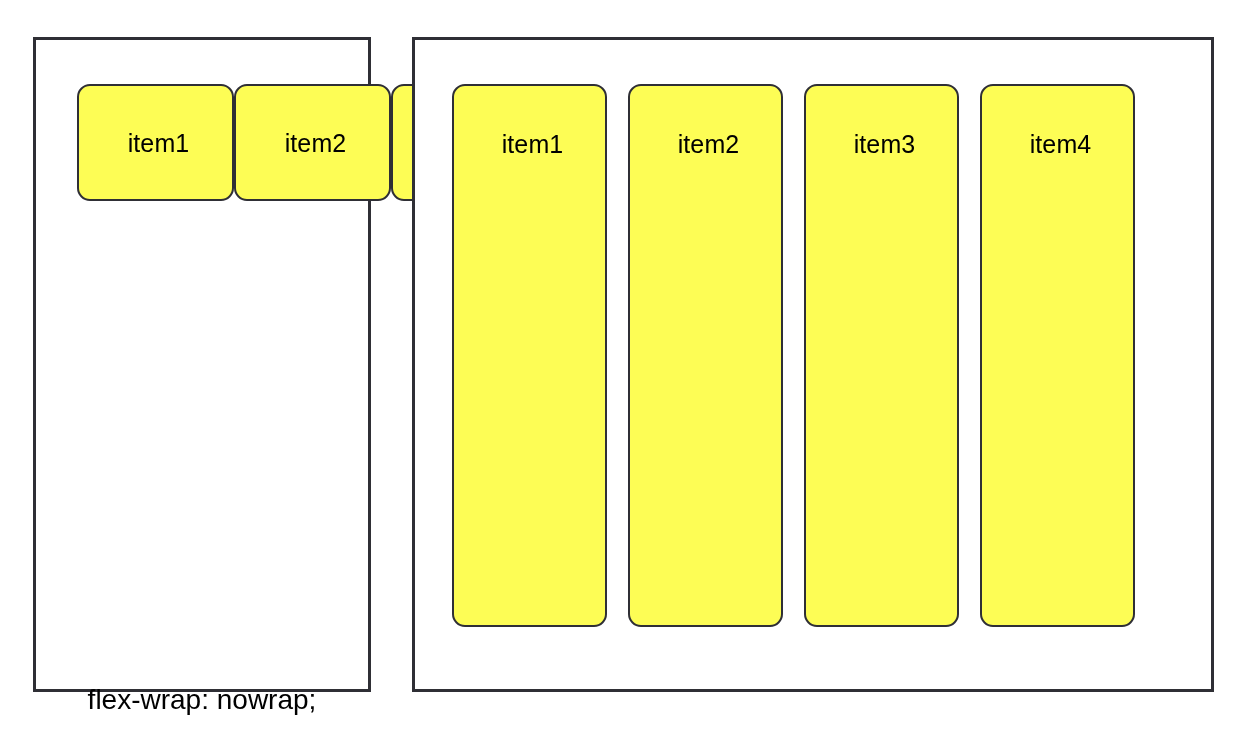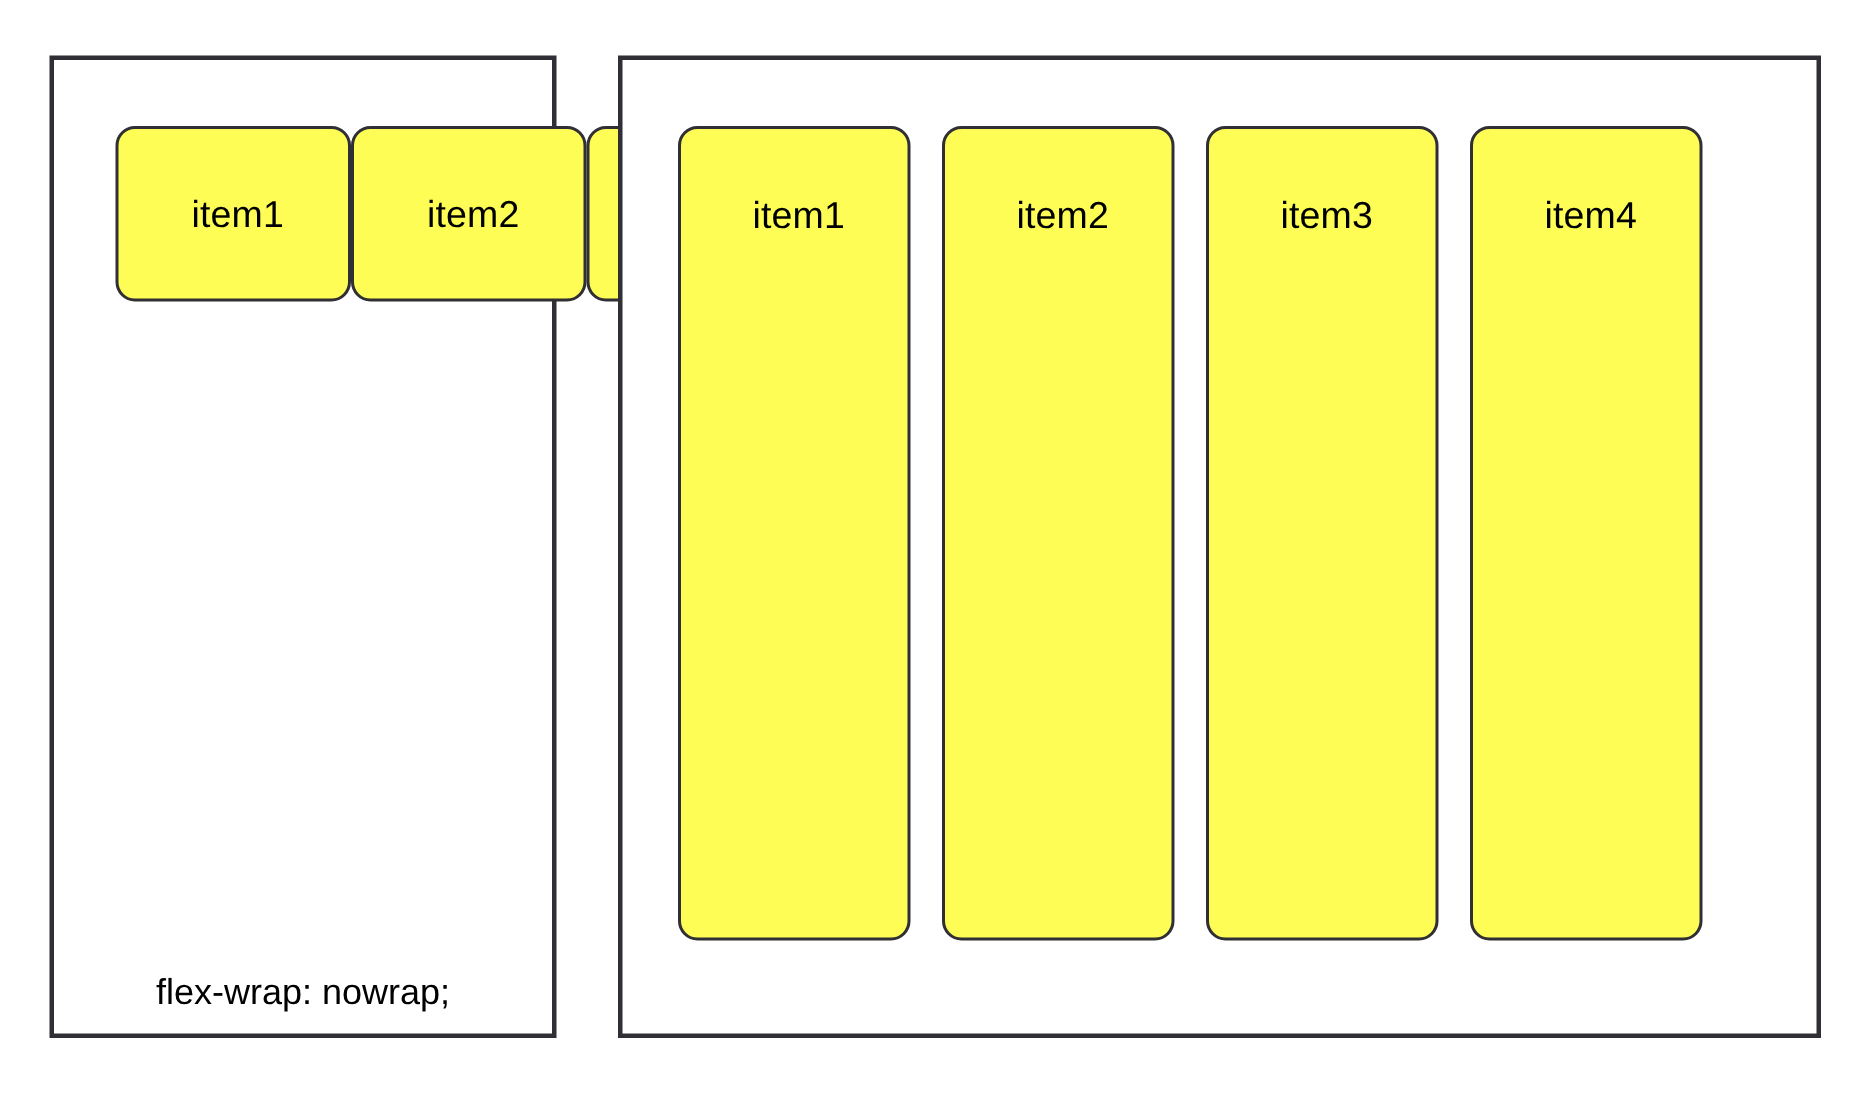--- a/index.html
+++ b/index.html
@@ -107,24 +107,25 @@
   }
   .flex-box.wrap .item:last-child { margin-right: 0; }
   .flex-box.wrap .item-label { top: 46px; }
 
   
   .caption {
     position: absolute;
     left: 0;
     right: 0;
     text-align: center;
-    font-size: 24px;
+    font-size: 28px;
     line-height: 1;
     color: #000000;
     white-space: nowrap;
+    margin-top: 36px;
   }
   .panel-nowrap .caption { top: 610px; }
   .panel-wrap   .caption { top: 610px; }
 </style>
 </head>
 <body>
 
 <div id="stage">
 
   <div class="panel panel-nowrap">

